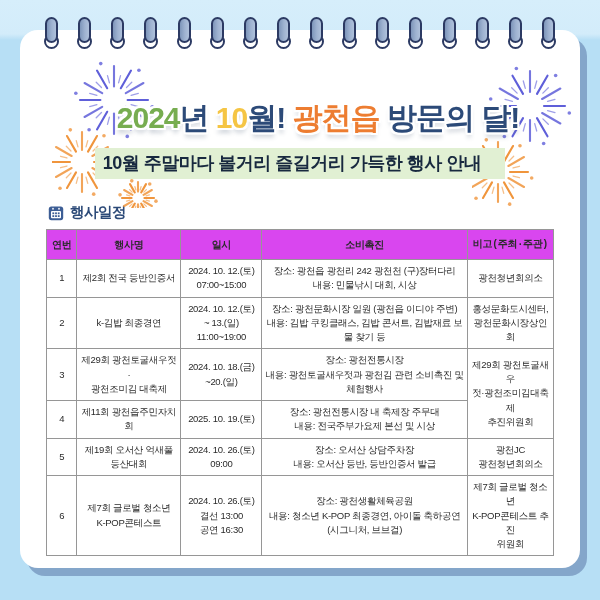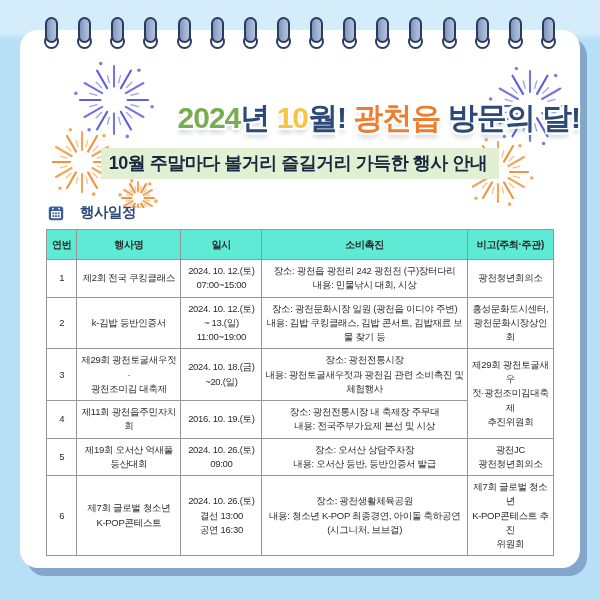--- a/index.html
+++ b/index.html
@@ -27,52 +27,52 @@
   .ring .pin {
     position:absolute; top:0; left:1px; width:13px; height:26px;
     background:linear-gradient(90deg,#7E96BA 0%,#9FB3D1 55%,#AFC1DB 100%);
     border:2px solid #2C3A63; border-radius:7px;
   }
   
   .fw { position:absolute; z-index:1; }
   .fw-left { left:32px; top:28px; }
   .fw-right { right:8px; top:30px; }
   
-  .title-wrap { position:relative; z-index:2; padding-top:68px; text-align:right;padding-left:36px; }
+  .title-wrap { position:relative; z-index:2; padding-top:68px; text-align:center;padding-left:36px; }
   .page-title {
     font-size:30px; font-weight:800; letter-spacing:-1px; white-space:nowrap;
     text-shadow:
       -2px -2px 0 #fff, 2px -2px 0 #fff, -2px 2px 0 #fff, 2px 2px 0 #fff,
       0 -2px 0 #fff, 0 2px 0 #fff, -2px 0 0 #fff, 2px 0 0 #fff,
       0 5px 4px rgba(90,105,130,0.30);
   }
   .subtitle-row { text-align:center; margin-top:9px; position:relative; z-index:2; }
   .subtitle {
     display:inline-block; background:#E1F0D3; color:#18293F;
     font-size:18px; font-weight:700; letter-spacing:-0.5px;
-    padding:3px 12px 4px 8px;
+    padding:3px 24px 4px 8px;
   }
   
   .section-head {
-    display:flex; align-items:center; gap:16px;
+    display:flex; align-items:center; gap:6px;
     margin:24px 0 0 28px;
   }
   .section-title { color:#2C4A78; font-size:14.5px; font-weight:800; letter-spacing:-0.5px; }
   
   .tbl-wrap { margin:7px 26px 0 26px; }
   table.events {
     width:100%; border-collapse:collapse; table-layout:fixed;
     border:1.5px solid #6E6E6E;
   }
   table.events th, table.events td {
     border:1px solid #969696; text-align:center; vertical-align:middle;
     color:#2B2B2B; padding:4px 3px; line-height:1.5; letter-spacing:-0.3px;
   }
   table.events th {
-    background:#5eead4; font-size:10px; font-weight:700; padding:7px 0;
+    background:#d946ef; font-size:10px; font-weight:700; padding:7px 0;
   }
   table.events td { font-size:9.5px; background:#fff; }
 </style>
 </head>
 <body>
 
 <div class="page">
 
   <div class="binding">
       <div class="ring">
@@ -331,49 +331,49 @@
   </div>
 
   <div class="tbl-wrap">
     <table class="events">
       <thead>
         <tr>
             <th style="width: 6%;">연번</th>
             <th style="width: 20.5%;">행사명</th>
             <th style="width: 16%;">일시</th>
             <th style="width: 40.5%;">소비촉진</th>
-            <th style="width: 17%;">비고(주최·주관)</th>
+            <th style="width: 17%; font-family: Liberation Mono, monospace;">비고(주최·주관)</th>
           </tr>
       </thead>
       <tbody>
           <tr>
             <td>1</td>
-            <td>제2회 전국 쿠킹클래스</td>
+            <td>제2회 전국 등반인증서</td>
             <td>2024. 10. 12.(토)<br>07:00~15:00</td>
             <td>장소: 광천읍 광천리 242 광천천 (구)장터다리<br>내용: 민물낚시 대회, 시상</td>
             <td>광천청년회의소</td>
           </tr>
           <tr>
             <td>2</td>
-            <td>k-김밥 등반인증서</td>
+            <td>k-김밥 최종경연</td>
             <td>2024. 10. 12.(토)<br>~ 13.(일)<br>11:00~19:00</td>
             <td>장소: 광천문화시장 일원 (광천읍 이디야 주변)<br>내용: 김밥 쿠킹클래스, 김밥 콘서트, 김밥재료 보물 찾기 등</td>
             <td>홍성문화도시센터,<br>광천문화시장상인회</td>
           </tr>
           <tr>
             <td>3</td>
             <td>제29회 광천토굴새우젓·<br>광천조미김 대축제</td>
             <td>2024. 10. 18.(금)<br>~20.(일)</td>
             <td>장소: 광천전통시장<br>내용: 광천토굴새우젓과 광천김 관련 소비촉진 및 체험행사</td>
             <td rowspan="2">제29회 광천토굴새우<br>젓·광천조미김대축제<br>추진위원회</td>
           </tr>
           <tr>
             <td>4</td>
             <td>제11회 광천읍주민자치회</td>
-            <td>2016. 10. 19.(토)</td>
+            <td>2025. 10. 19.(토)</td>
             <td>장소: 광천전통시장 내 축제장 주무대<br>내용: 전국주부가요제 본선 및 시상</td>
           </tr>
           <tr>
             <td>5</td>
             <td>제19회 오서산 억새풀<br>등산대회</td>
             <td>2024. 10. 26.(토)<br>09:00</td>
             <td>장소: 오서산 상담주차장<br>내용: 오서산 등반, 등반인증서 발급</td>
             <td>광천JC<br>광천청년회의소</td>
           </tr>
           <tr>

